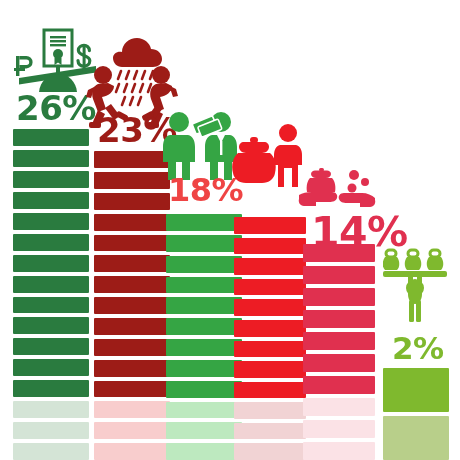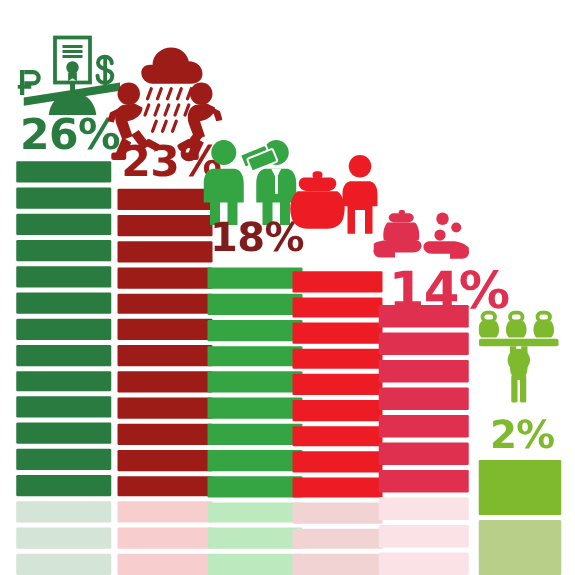--- a/index.html
+++ b/index.html
@@ -172,21 +172,21 @@
           <rect x="17" y="31" width="2.4" height="14" fill="#ffffff"></rect>
         </g>
 
         <g transform="translate(31,14) rotate(-22)">
           <rect x="0" y="0" width="22" height="11" rx="1.5" fill="#35a544" stroke="#ffffff" stroke-width="1.6"></rect>
           <rect x="4" y="5" width="22" height="11" rx="1.5" fill="#35a544" stroke="#ffffff" stroke-width="1.6"></rect>
         </g>
       </g>
     </svg>
   </div>
-  <div class="value-label" style="left:168px; top:174px; font-size:32px; color:#7f1d1d;">18%</div>
+  <div class="value-label" style="left:168px; top:174px; font-size:32px; color:#ef4444;">18%</div>
   <div class="stack" style="left:166px; width:76px; height:246px;">
       <div class="seg" style="height: 16.8333px; background: rgb(53, 165, 68); margin-top: 0px;"></div>
       <div class="seg" style="height: 16.8333px; background: rgb(53, 165, 68); margin-top: 4px;"></div>
       <div class="seg" style="height: 16.8333px; background: rgb(53, 165, 68); margin-top: 4px;"></div>
       <div class="seg" style="height: 16.8333px; background: rgb(53, 165, 68); margin-top: 4px;"></div>
       <div class="seg" style="height: 16.8333px; background: rgb(53, 165, 68); margin-top: 4px;"></div>
       <div class="seg" style="height: 16.8333px; background: rgb(53, 165, 68); margin-top: 4px;"></div>
       <div class="seg" style="height: 16.8333px; background: rgb(53, 165, 68); margin-top: 4px;"></div>
       <div class="seg" style="height: 16.8333px; background: rgb(53, 165, 68); margin-top: 4px;"></div>
       <div class="seg" style="height: 16.8333px; background: rgb(53, 165, 68); margin-top: 4px;"></div>

